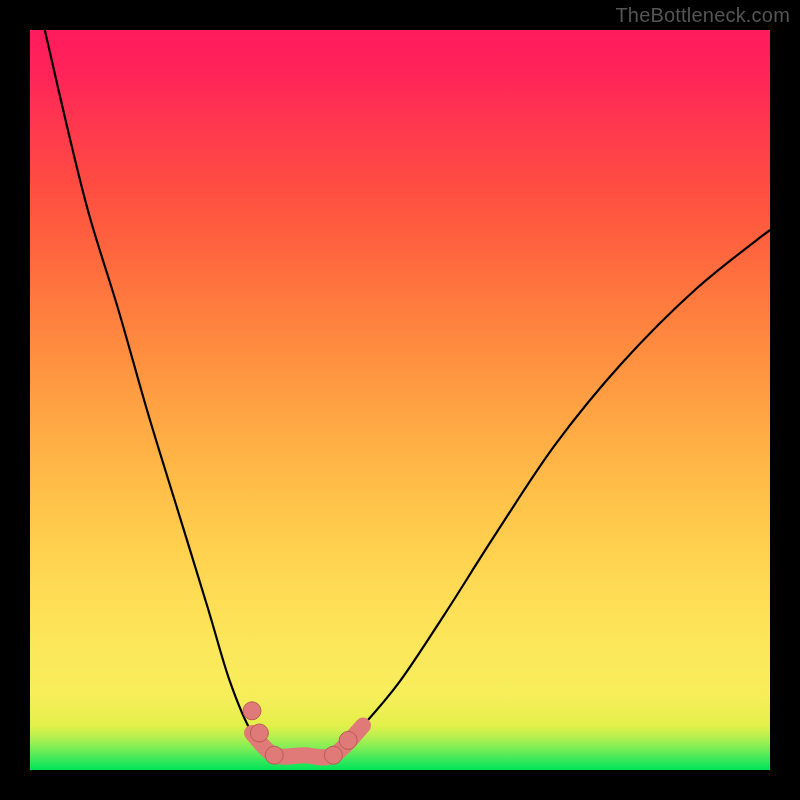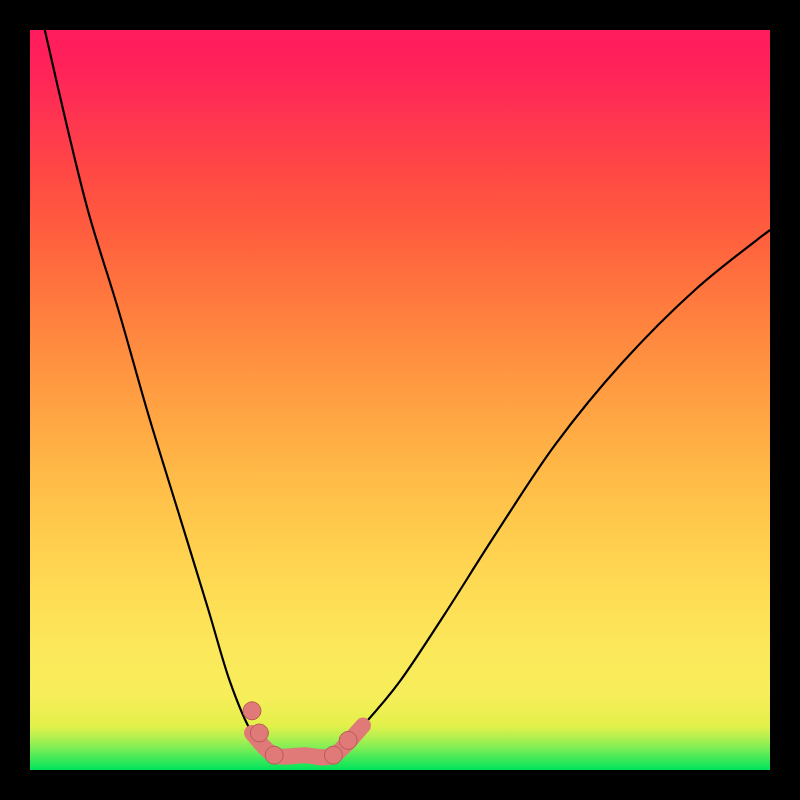--- a/index.html
+++ b/index.html
@@ -63,20 +63,21 @@
     color: #555;
     font-size: 20px;
     letter-spacing: 0.2px;
     white-space: nowrap;
   }
 </style>
 </head>
 <body>
 
 <div class="frame">
+  <div class="watermark">TheBottleneck.com</div>
 
   <div class="plot">
     <svg class="curves" viewBox="0 0 740 740" preserveAspectRatio="none">
       <g>
         <path id="left-curve-path" fill="none" stroke="#000000" stroke-width="2.2" d="M 14.8 0 C 18.5 16.033333333333342, 29.599999999999998 65.36666666666672, 37 96.20000000000005 C 44.4 127.03333333333337, 50.56666666666667 154.16666666666669, 59.2 185 C 67.83333333333334 215.83333333333331, 78.93333333333334 247.89999999999998, 88.8 281.2 C 98.66666666666666 314.5, 108.53333333333333 351.5, 118.4 384.8 C 128.26666666666668 418.1, 138.13333333333333 448.93333333333334, 148 481 C 157.86666666666667 513.0666666666667, 168.96666666666667 548.8333333333334, 177.6 577.2 C 186.23333333333332 605.5666666666667, 192.4 630.2333333333333, 199.8 651.2 C 207.20000000000002 672.1666666666667, 214.6 690.6666666666666, 222 703 C 229.4 715.3333333333334, 240.5 721.5, 244.20000000000002 725.2"></path>
       </g>
       <g>
         <path id="right-curve-path" fill="none" stroke="#000000" stroke-width="2.2" d="M 303.4 725.2 C 308.3333333333333 720.2666666666667, 321.9 707.9333333333334, 333 695.6 C 344.1 683.2666666666667, 356.43333333333334 669.7, 370 651.2 C 383.56666666666666 632.7, 398.3666666666667 609.2666666666667, 414.40000000000003 584.6 C 430.4333333333334 559.9333333333334, 447.7 531.5666666666666, 466.2 503.2 C 484.7 474.8333333333333, 504.4333333333333 442.76666666666665, 525.4 414.4 C 546.3666666666667 386.0333333333333, 568.5666666666666 358.8999999999999, 592 332.99999999999994 C 615.4333333333334 307.09999999999997, 641.3333333333334 281.2, 666 259 C 690.6666666666666 236.8, 727.6666666666666 209.6666666666667, 740 199.80000000000007"></path>
       </g>
       <g>

